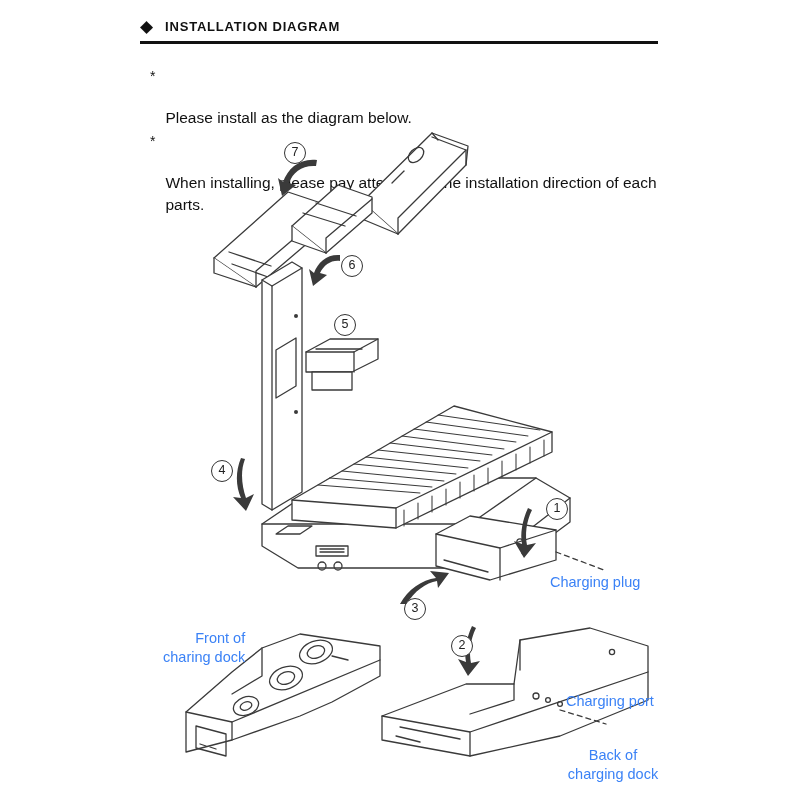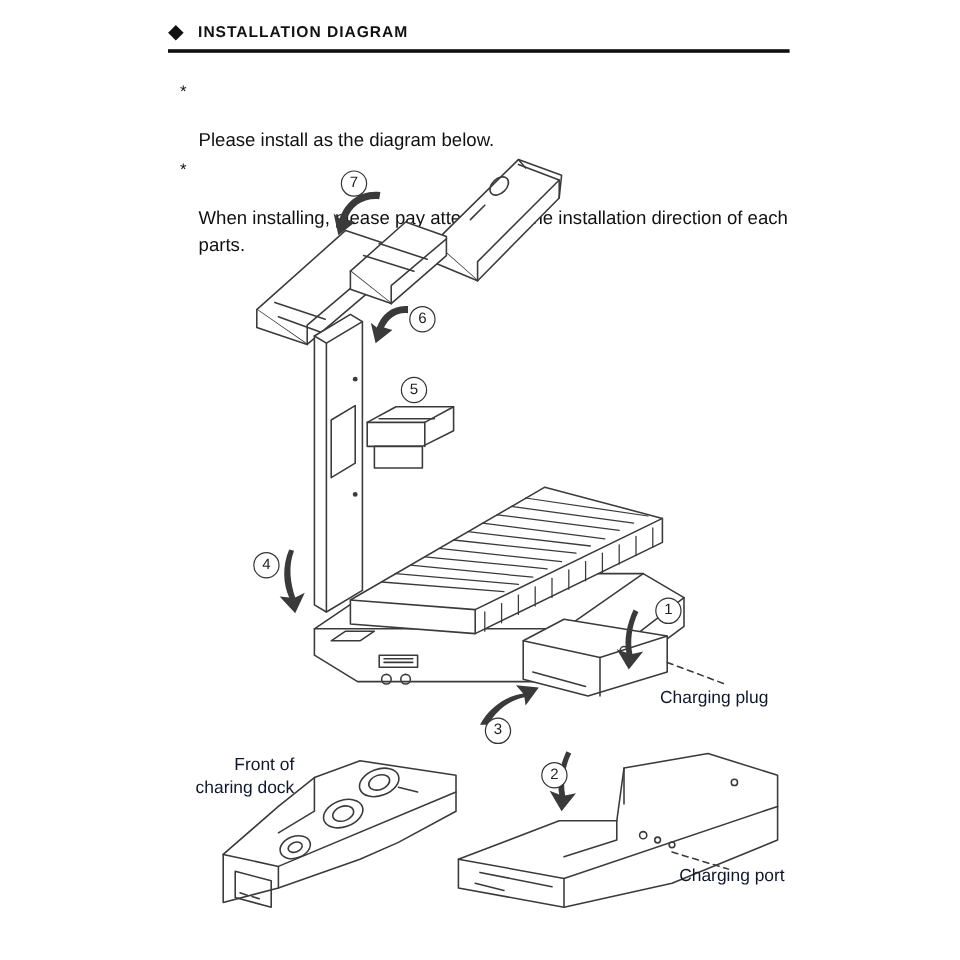--- a/index.html
+++ b/index.html
@@ -83,25 +83,25 @@
     width: 800px;
     height: 800px;
     pointer-events: none;
   }
 
   
   .lbl {
     position: absolute;
     font-size: 14.5px;
     line-height: 1.3;
-    color: #0f172a;
+    color: #3b82f6;
     white-space: pre-line;
   }
   .lbl-charging-plug { left: 550px; top: 573px; }
-  .lbl-charging-port { left: 566px; top: 721px; }
+  .lbl-charging-port { left: 566px; top: 692px; }
   .lbl-front-dock    { left: 163px; top: 629px; text-align: right; }
   .lbl-back-dock     { left: 538px; top: 746px; text-align: center; width: 150px;}
 
   .step-num {
     position: absolute;
     width: 20px;
     height: 20px;
     border: 1.3px solid #333;
     border-radius: 50%;
     font-size: 12.5px;
@@ -296,14 +296,16 @@
   <div class="step-num" style="left:334px; top:314px;">5</div>
   <div class="step-num" style="left:211px; top:460px;">4</div>
   <div class="step-num" style="left:404px; top:598px;">3</div>
   <div class="step-num" style="left:451px; top:635px;">2</div>
   <div class="step-num" style="left:546px; top:498px;">1</div>
 
   <div class="lbl lbl-charging-plug">Charging plug</div>
   <div class="lbl lbl-charging-port">Charging port</div>
   <div class="lbl lbl-front-dock">Front of
 charing dock</div>
+  <div class="lbl lbl-back-dock">Back of
+charging dock</div>
 
 </div>
 
 </body></html>

